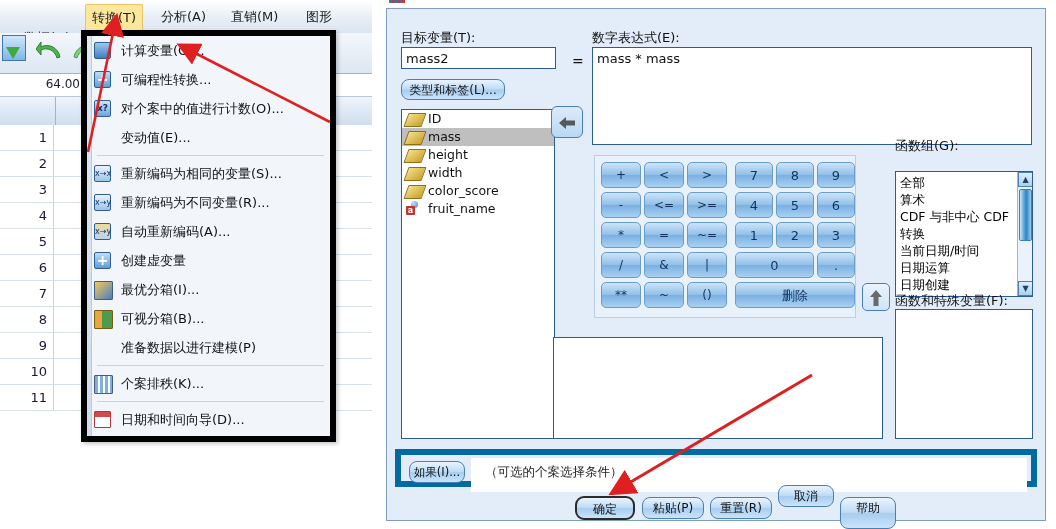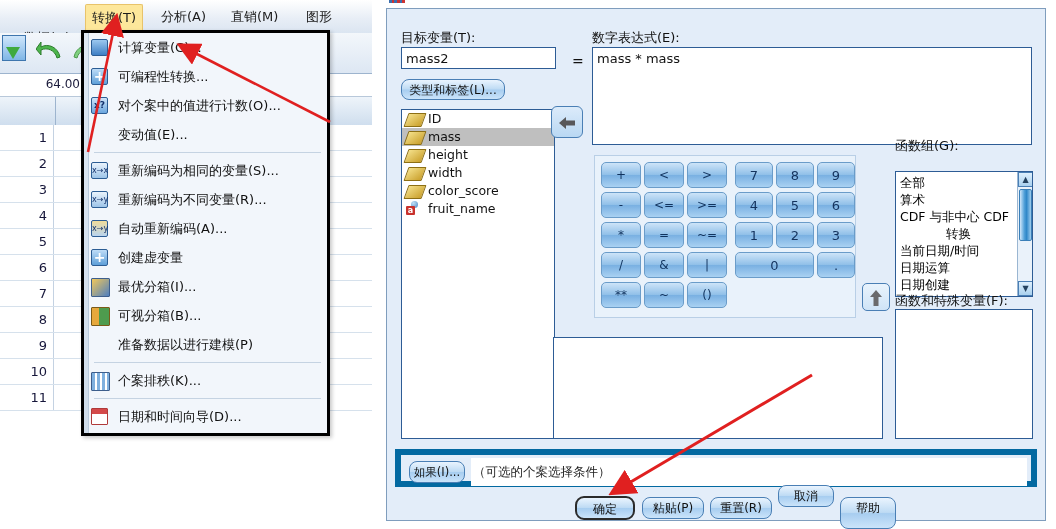--- a/index.html
+++ b/index.html
@@ -35,21 +35,21 @@
   .grid{position:absolute;left:0;top:125px;width:372px;height:305px;background:#fff;}
   .gridrow{position:relative;height:25px;border-bottom:1px solid #d6e1ec;}
   .rownum{position:absolute;left:0;top:0;width:54px;height:25px;line-height:25px;
      text-align:right;padding-right:6px;box-sizing:border-box;
      font-size:13px;color:#16163a;border-right:1px solid #c4d2e2;}
   .rowcell{position:absolute;left:61px;top:0;width:104px;height:25px;
      border-right:1px solid #d6e1ec;}
 
   
   #transform-menu{position:absolute;left:81px;top:30px;width:243px;height:400px;
-     background:#f2f6fb;border:3px solid #000000;box-shadow:2px 2px 4px rgba(0,0,0,.22);}
+     background:#f2f6fb;border:6px solid #000000;box-shadow:2px 2px 4px rgba(0,0,0,.22);}
   #transform-menu .stripe{position:absolute;left:0;top:0;width:4px;height:100%;
      background:linear-gradient(#dfe9f4,#cfdcea);border-right:1px solid #b9cbdd;}
   .mi{position:relative;height:29px;line-height:29px;padding-left:34px;
      font-size:13px;color:#111;white-space:nowrap;}
   .mi .ic{position:absolute;left:7px;top:6px;width:17px;height:17px;}
   .msep{height:1px;margin:3px 6px 3px 10px;background:#c5d3e2;}
 
   
   .ic.blue{background:linear-gradient(#9cc8ef,#3f7fc4);border:1px solid #2c5d94;
      border-radius:2px;box-sizing:border-box;}
@@ -361,57 +361,58 @@
 
     <div class="kb" style="left:6px;top:96px;width:40px;height:26px;line-height:25px;">/</div>
     <div class="kb" style="left:49px;top:96px;width:40px;height:26px;line-height:25px;">&amp;</div>
     <div class="kb" style="left:92px;top:96px;width:40px;height:26px;line-height:25px;">|</div>
     <div class="kb num" style="left:140px;top:96px;width:79px;height:26px;line-height:25px;">0</div>
     <div class="kb num" style="left:222px;top:96px;width:38px;height:26px;line-height:25px;">.</div>
 
     <div class="kb" style="left:6px;top:126px;width:40px;height:26px;line-height:25px;">**</div>
     <div class="kb" style="left:49px;top:126px;width:40px;height:26px;line-height:25px;">~</div>
     <div class="kb" style="left:92px;top:126px;width:40px;height:26px;line-height:25px;">()</div>
+    <div class="kb" style="left:140px;top:126px;width:120px;height:26px;line-height:25px;font-size:13px;">删除</div>
   </div>
 
   <div class="btn sq" style="left:475px;top:274px;width:28px;height:28px;border-radius:5px;
        background:linear-gradient(#e9f3fc,#cfe4f7);">
     <svg width="14" height="18" viewBox="0 0 14 18" style="margin-top:5px;">
       <path d="M7 1 L1 8 L4.5 8 L4.5 17 L9.5 17 L9.5 8 L13 8 Z" fill="#6a6a6c"></path>
     </svg>
   </div>
 
   <div class="lbl" style="left:508px;top:128px;">函数组(G):</div>
   <div class="listbox" style="left:508px;top:162px;width:138px;height:126px;">
     <div style="position:absolute;left:0;top:0;right:15px;padding:2px 0 0 4px;">
       <div style="height:17px;line-height:17px;font-size:12.5px;"><span>全部</span></div>
       <div style="height:17px;line-height:17px;font-size:12.5px;"><span>算术</span></div>
       <div style="height:17px;line-height:17px;font-size:12.5px;"><span>CDF 与非中心 CDF</span></div>
-      <div style="height:17px;line-height:17px;font-size:12.5px;text-align:center;"><span>转换</span></div>
+      <div style="height:17px;line-height:17px;font-size:12.5px;"><span>转换</span></div>
       <div style="height:17px;line-height:17px;font-size:12.5px;"><span>当前日期/时间</span></div>
       <div style="height:17px;line-height:17px;font-size:12.5px;"><span>日期运算</span></div>
       <div style="height:17px;line-height:17px;font-size:12.5px;"><span>日期创建</span></div>
     </div>
     <div class="sbar">
       <div class="sbtn" style="top:0;">▲</div>
       <div class="sthumb"></div>
       <div class="sbtn" style="bottom:0;">▼</div>
     </div>
   </div>
 
   <div class="lbl" style="left:508px;top:283px;">函数和特殊变量(F):</div>
   <div class="listbox" style="left:508px;top:300px;width:138px;height:130px;"></div>
 
   <div class="tbox" style="left:166px;top:328px;width:330px;height:102px;"></div>
 
   <div style="position:absolute;left:8px;top:440px;width:642px;height:38px;
        border:6px solid #0369a1;box-sizing:border-box;background:#e3edf9;">
     <div class="btn" style="left:8px;top:6px;width:56px;height:22px;line-height:21px;font-size:11.5px;">如果(I)...</div>
-    <div style="position:absolute;left:70px;top:3px;right:4px;height:28px;background:#fff;
-         line-height:28px;padding-left:2px;font-size:12.5px;color:#222;box-sizing:border-box;">（可选的个案选择条件）</div>
+    <div style="position:absolute;left:70px;top:3px;right:4px;height:34px;background:#fff;
+         line-height:28px;padding-left:14px;font-size:12.5px;color:#222;box-sizing:border-box;">（可选的个案选择条件）</div>
   </div>
 
   <div class="btn" style="left:188px;top:487px;width:60px;height:24px;line-height:22px;
        border:2px solid #2b2b2b;border-radius:9px;">确定</div>
   <div class="btn" style="left:255px;top:488px;width:62px;height:22px;line-height:21px;">粘贴(P)</div>
   <div class="btn" style="left:323px;top:488px;width:62px;height:22px;line-height:21px;">重置(R)</div>
   <div class="btn" style="left:391px;top:476px;width:56px;height:22px;line-height:21px;">取消</div>
   <div class="btn" style="left:453px;top:488px;width:56px;height:32px;line-height:21px;">帮助</div>
 </div>
 

